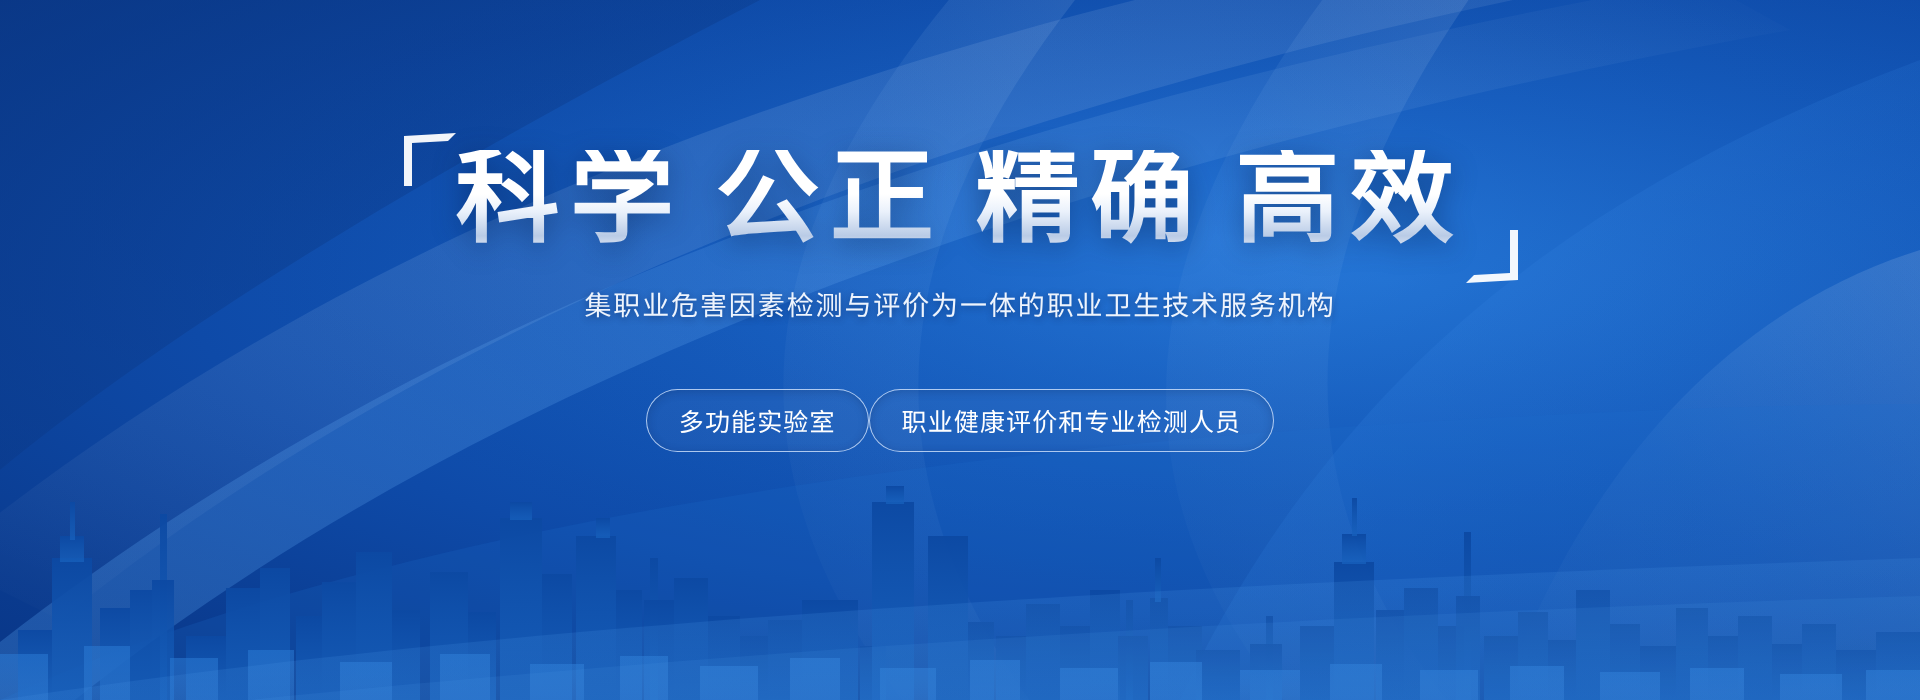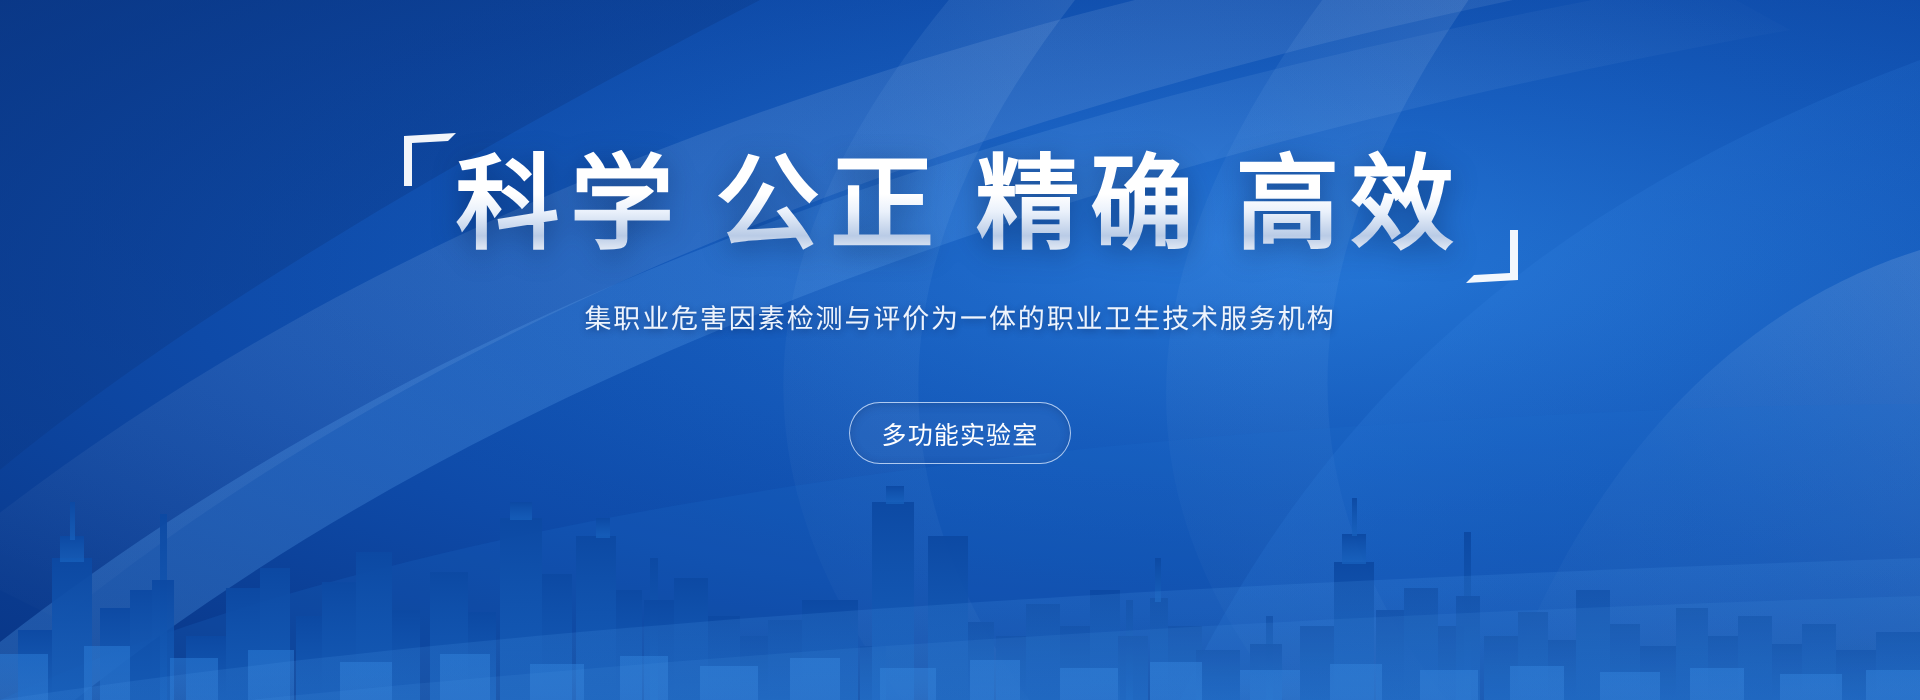--- a/index.html
+++ b/index.html
@@ -1,21 +1,21 @@
 <!DOCTYPE html>
 <html lang="zh-CN"><head>
 <meta charset="utf-8">
 <style>
   html,body{margin:0;padding:0;background:#0b3d91;}
   #banner{
     position:relative;
     width:1920px;
     height:700px;
     overflow:hidden;
-    font-family:Liberation Serif, serif;
+    font-family:Liberation Mono, monospace;
     background:
       radial-gradient(120% 95% at 72% 40%, #1d6fd0 0%, #145bbd 28%, #0e4aa8 52%, #0a3b8f 74%, #062f7c 100%),
       linear-gradient(115deg,#05286e 0%,#0b3d91 40%,#1158b8 100%);
   }
   #bg-svg{position:absolute;inset:0;width:1920px;height:700px;display:block;}
 
   
   #content{
     position:absolute;inset:0;
     display:flex;flex-direction:column;align-items:center;
@@ -43,21 +43,21 @@
     background:linear-gradient(180deg,#ffffff 0%,#ffffff 40%,#eaf1fb 56%,#b9cbe6 78%,#ffffff 100%);
     -webkit-background-clip:text;
     background-clip:text;
     color:transparent;
     -webkit-text-fill-color:transparent;
     filter:drop-shadow(0 6px 14px rgba(0,20,60,.40));
   }
   #headline .gap{display:inline-block;width:.30em;}
 
   #subtitle{
-    margin:37px 0 0 0;
+    margin:24px 0 0 0;
     font-size:27px;
     letter-spacing:.07em;
     color:#eef4fd;
     font-weight:400;
     white-space:nowrap;
     text-shadow:0 2px 7px rgba(0,22,66,.45);
   }
 
   #tags{
     margin-top:66px;
@@ -271,16 +271,17 @@
         <svg viewBox="0 0 56 56" aria-hidden="true">
           <path d="M54,2 L54,52 L2,55 L10,47 L46,45 L46,2 Z" fill="#ffffff" opacity="0.95"></path>
         </svg>
       </span>
     </div>
 
     <p id="subtitle">集职业危害因素检测与评价为一体的职业卫生技术服务机构</p>
 
     <div id="tags">
       <span class="tag">多功能实验室</span>
+      <span class="tag">职业健康评价和专业检测人员</span>
     </div>
 
   </div>
 </div>
 
 </body></html>

